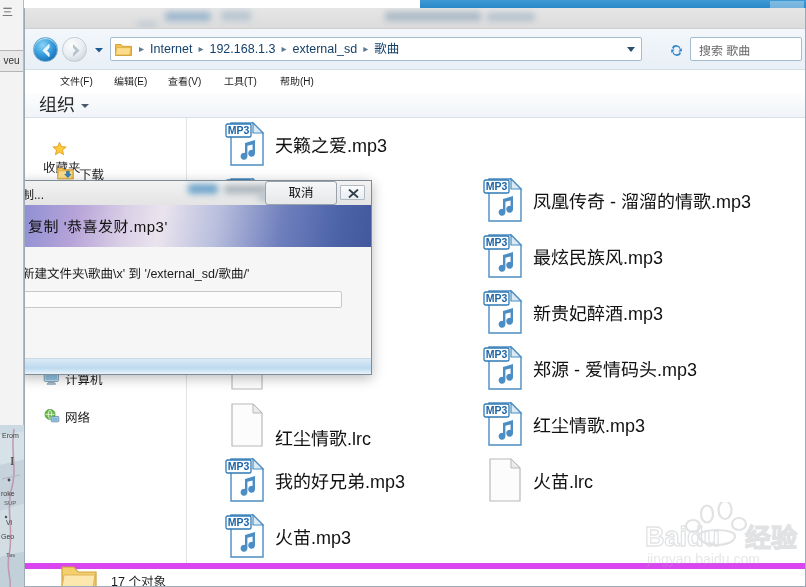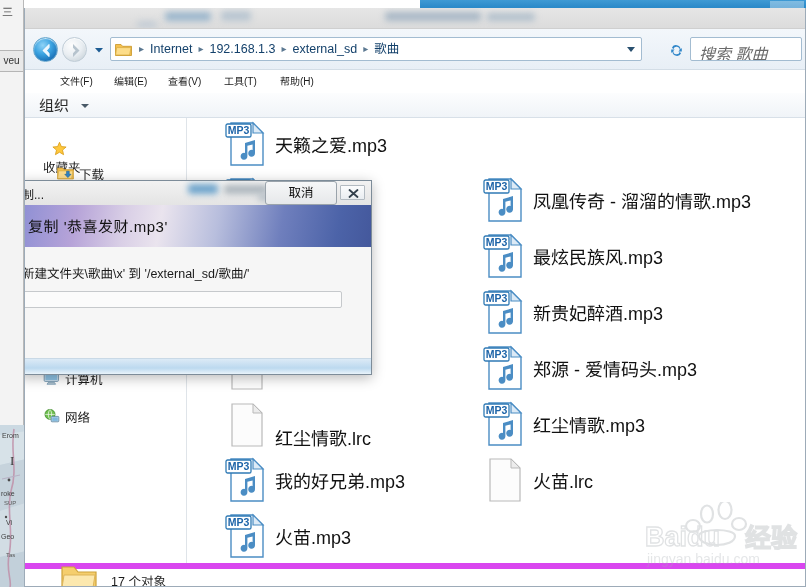--- a/index.html
+++ b/index.html
@@ -213,22 +213,21 @@
     left: 665px; top: 8px;
     width: 112px; height: 24px;
     background: #ffffff;
     border: 1px solid #a3bcd1;
     border-radius: 2px;
     overflow: hidden;
   }
   .search-ph {
     position: absolute;
     left: 8px; top: 3px;
-    font-size: 16px;
-    font-style: italic;
+    font-size: 12px;
     color: #6a6a6a;
     white-space: nowrap;
   }
 
   
   .ex-menubar {
     position: absolute;
     left: 0; top: 62px;
     width: 782px; height: 23px;
     background: #ffffff;
@@ -248,21 +247,21 @@
   .ex-cmdbar {
     position: absolute;
     left: 0; top: 85px;
     width: 782px; height: 25px;
     background: linear-gradient(180deg, #fcfdfe 0%, #f0f4f8 100%);
     border-bottom: 1px solid #d8e0e8;
   }
   .cmd-organize {
     position: absolute;
     left: 10px; top: 4px;
-    font-size: 15px;
+    font-size: 18px;
     color: #2a2a2a;
     line-height: 17px;
     padding: 0 4px;
     white-space: nowrap;
     text-align: center;
   }
   .cmd-chevron {
     position: absolute;
     left: 56px; top: 11px;
     width: 0; height: 0;

